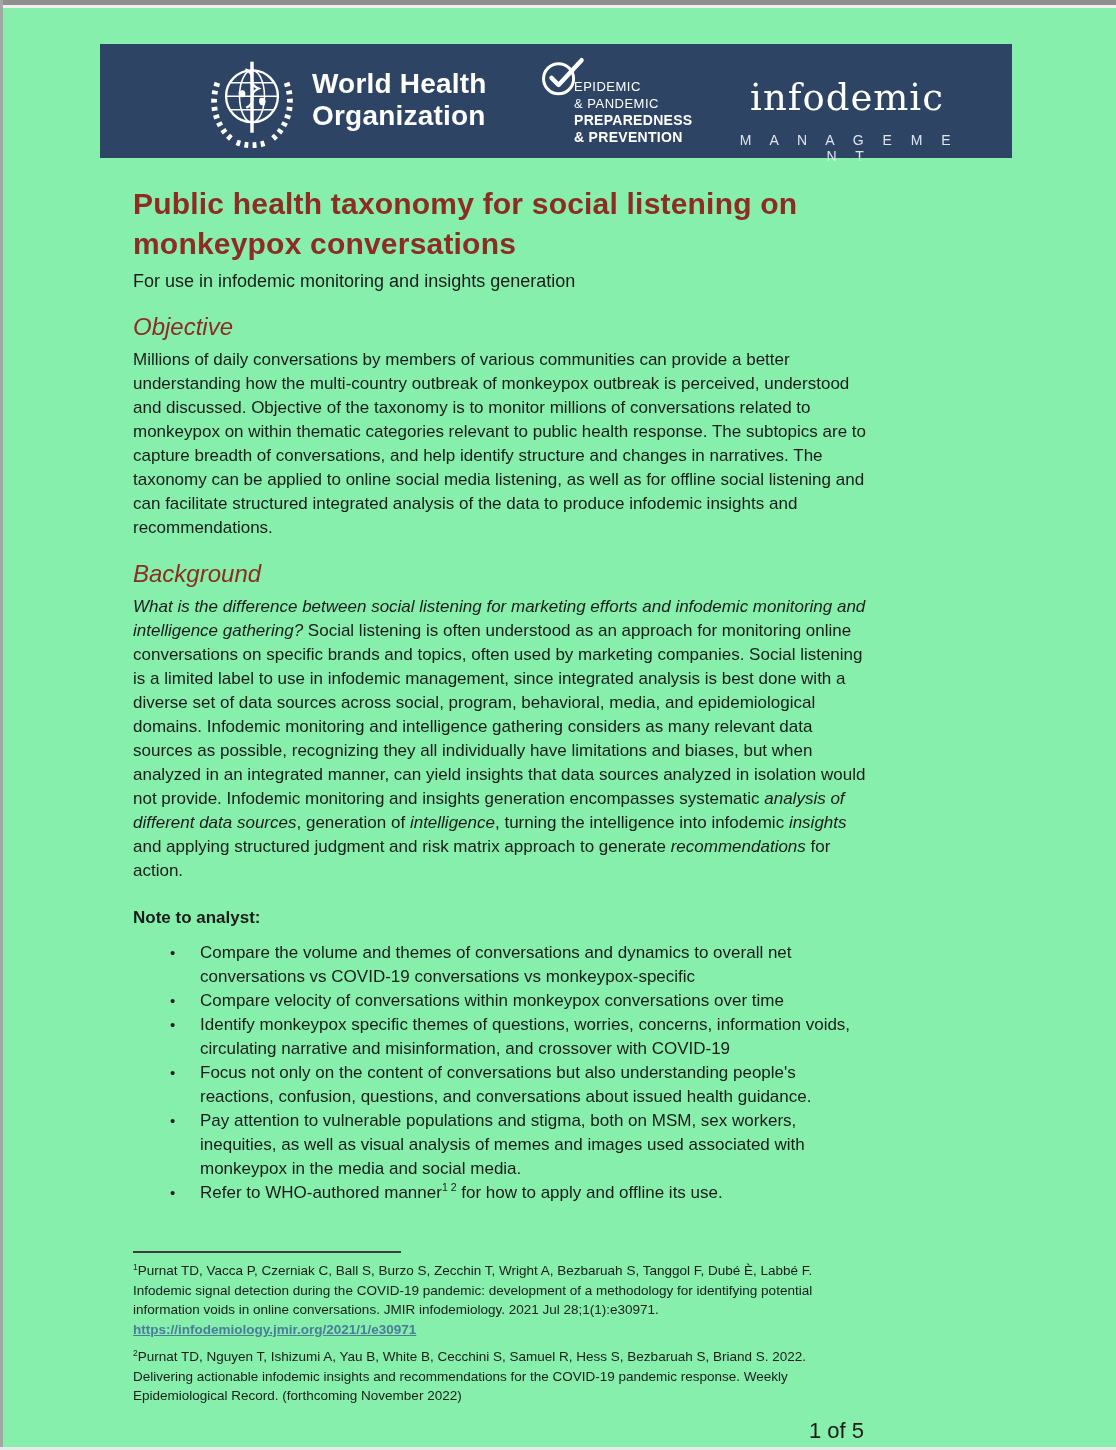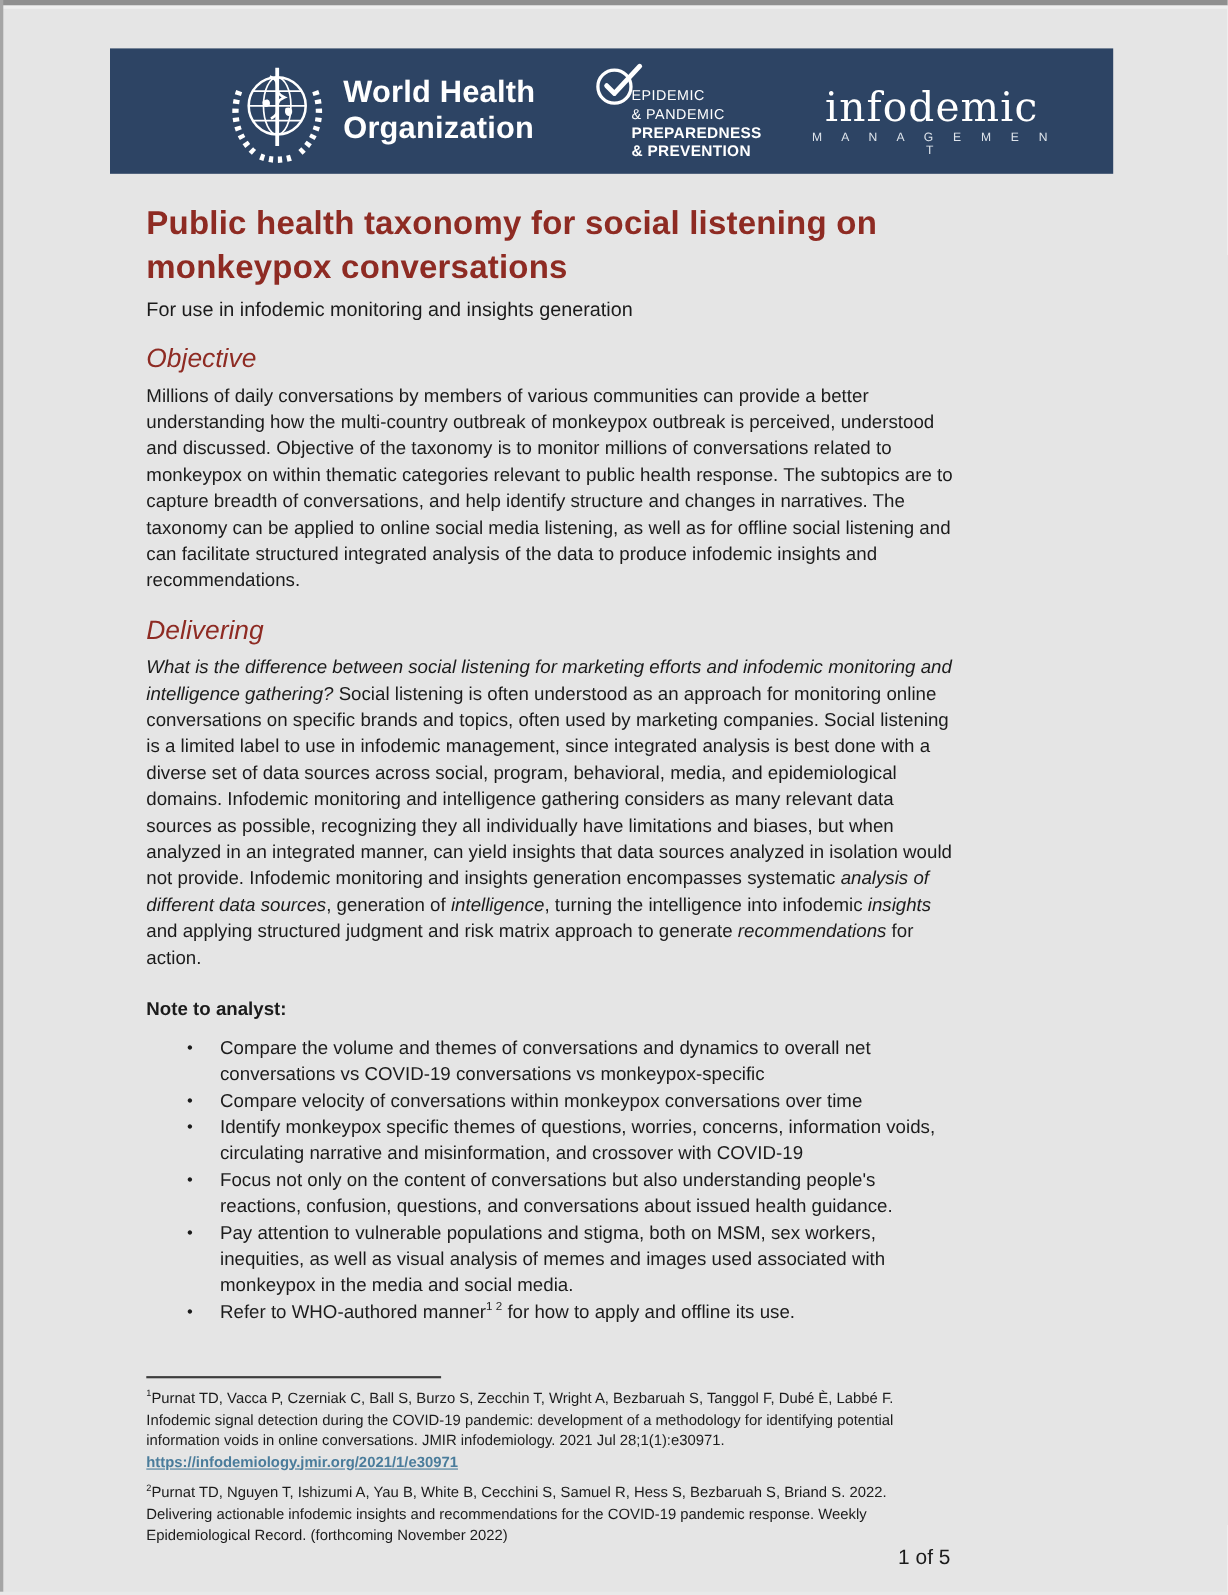--- a/index.html
+++ b/index.html
@@ -4,42 +4,42 @@
 <style>
   * { margin: 0; padding: 0; box-sizing: border-box; }
   html, body { background: #ffffff; }
   body {
     width: 1116px; height: 1450px;
     font-family: "Liberation Sans", sans-serif;
     color: var(--text-color, #1b1b1b);
     position: relative;
     overflow: hidden;
   }
-  .page { position: relative; width: 1116px; height: 1450px; background: #e5e5e5; }
+  .page { position: relative; width: 1116px; height: 1450px; background: #86efac; }
   .edge-top { position: absolute; left: 0; top: 0; width: 1116px; height: 5px; background: var(--edge-dark, #8f8f8f); }
   .edge-top-light { position: absolute; left: 0; top: 5px; width: 1116px; height: 3px; background: var(--edge-light, #efefef); }
   .edge-left { position: absolute; left: 0; top: 0; width: 3px; height: 1450px; background: #a5a5a5; }
   .edge-bottom { position: absolute; left: 0; bottom: 0; width: 1116px; height: 3px; background: #e9e9e9; }
 
   
   .banner {
     position: absolute; left: 100px; top: 44px;
     width: 912px; height: 114px;
     background: var(--banner-color, #2d4464);
     color: #fff;
   }
   .who-logo { position: absolute; left: 104px; top: 10px; width: 96px; height: 96px; }
   .who-name { position: absolute; left: 212px; top: 24px; font-weight: bold; font-size: 28px; line-height: 32px; letter-spacing: 0.2px; }
   .epp { position: absolute; left: 440px; top: 6px; width: 190px; height: 104px; }
   .epp-icon { position: absolute; left: 0; top: 4px; width: 46px; height: 46px; }
   .epp-text { position: absolute; left: 34px; top: 28px; font-size: 13px; line-height: 17px; letter-spacing: 0.5px; }
   .epp-text .bold-line { font-weight: bold; font-size: 14px; letter-spacing: 0.3px; }
   .infodemic { position: absolute; left: 632px; top: 34px; width: 230px; text-align: center; }
   .infodemic-title { font-family: "DejaVu Serif", "Liberation Serif", serif; font-size: 37px; line-height: 40px; letter-spacing: 1px; }
-  .infodemic-sub { font-size: 11px; letter-spacing: 7.5px; margin-top: 1px; color: #dfe5ec; padding-left: 4px; }
+  .infodemic-sub { font-size: 14px; letter-spacing: 7.5px; margin-top: 14px; color: #dfe5ec; padding-left: 4px; }
 
   
   .content { position: absolute; left: 0; top: 158px; width: 992px; padding: 0 126px 0 133px; }
   .doc-title {
     margin-top: 26px;
     color: var(--accent-color, #8e2b23);
     font-weight: bold;
     font-size: 30px; line-height: 40px;
     max-width: 880px;
     letter-spacing: 0.2px;
@@ -63,21 +63,21 @@
   ul.bullets .li-text { flex: 1; max-width: 730px; }
 
   .fn-divider { margin-top: 46px; width: 268px; border-top: 2px solid #3d3d3d; }
   ol.footnotes { margin-top: 8px; list-style: none; }
   ol.footnotes li { font-size: 13.5px; line-height: 19.5px; margin-top: 8px; max-width: 860px; }
   .fn-link {
     color: var(--link-color, #4a7c9b);
     font-weight: bold;
     text-decoration: underline;
   }
-  .page-number { text-align: right; font-size: 19px; padding-right: 2px; }
+  .page-number { margin-top: 12px; text-align: right; font-size: 22px; padding-right: 2px; }
 </style>
 </head>
 <body style="--banner-color: #2d4464; --accent-color: #8e2b23; --link-color: #4a7c9b; --text-color: #1b1b1b; --edge-dark: #8f8f8f; --edge-light: #efefef;">
 
 <div class="page">
   <div class="edge-top"></div>
   <div class="edge-top-light"></div>
   <div class="edge-left"></div>
   <div class="edge-bottom"></div>
 
@@ -127,21 +127,21 @@
   </div>
 
   <div class="content">
 
     <h1 class="doc-title">Public health taxonomy for social listening on monkeypox conversations</h1>
     <div class="doc-subtitle">For use in infodemic monitoring and insights generation</div>
 
     <h2 class="section-heading">Objective</h2>
     <p class="para">Millions of daily conversations by members of various communities can provide a better understanding how the multi-country outbreak of monkeypox outbreak is perceived, understood and discussed. Objective of the taxonomy is to monitor millions of conversations related to monkeypox on within thematic categories relevant to public health response. The subtopics are to capture breadth of conversations, and help identify structure and changes in narratives. The taxonomy can be applied to online social media listening, as well as for offline social listening and can facilitate structured integrated analysis of the data to produce infodemic insights and recommendations.</p>
 
-    <h2 class="section-heading">Delivering</h2>
+    <h2 class="section-heading">Background</h2>
     <p class="para"><span class="i">What is the difference between social listening for marketing efforts and infodemic monitoring and intelligence gathering?</span><span> Social listening is often understood as an approach for monitoring online conversations on specific brands and topics, often used by marketing companies. Social listening is a limited label to use in infodemic management, since integrated analysis is best done with a diverse set of data sources across social, program, behavioral, media, and epidemiological domains. Infodemic monitoring and intelligence gathering considers as many relevant data sources as possible, recognizing they all individually have limitations and biases, but when analyzed in an integrated manner, can yield insights that data sources analyzed in isolation would not provide. Infodemic monitoring and insights generation encompasses systematic </span><span class="b i">analysis of different data sources</span><span>, generation of </span><span class="b i">intelligence</span><span>, turning the intelligence into infodemic </span><span class="b i">insights</span><span> and applying structured judgment and risk matrix approach to generate </span><span class="b i">recommendations</span><span> for action.</span></p>
 
     <div class="note-heading">Note to analyst:</div>
 
     <ul class="bullets">
 
         <li>
           <span class="bullet">•</span>
           <span class="li-text"><span>Compare the volume and themes of conversations and dynamics to overall net conversations vs COVID-19 conversations vs monkeypox-specific</span></span>
         </li>

